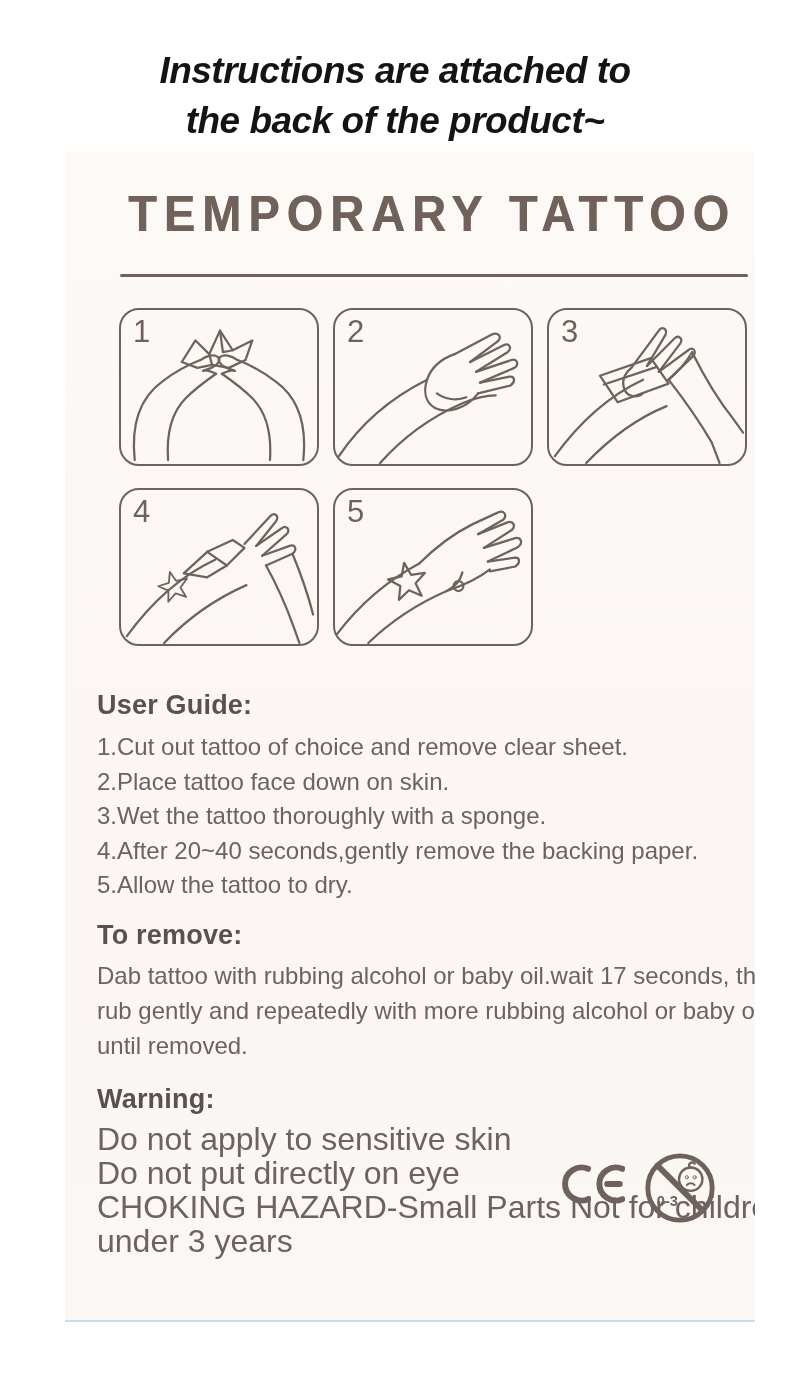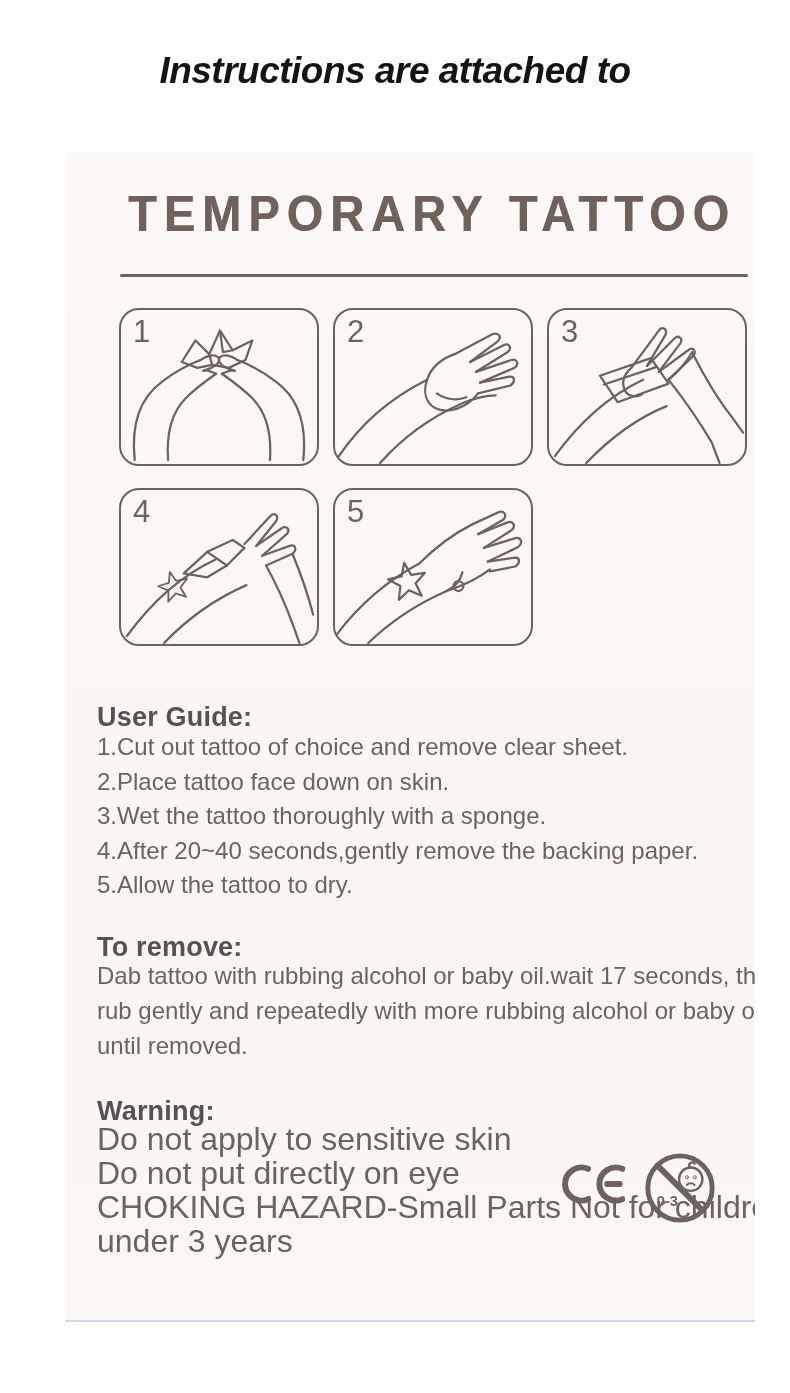--- a/index.html
+++ b/index.html
@@ -43,21 +43,21 @@
     stroke:#6f625d; stroke-width:2.3; fill:none;
     stroke-linecap:round; stroke-linejoin:round;
   }
   #panel-1 { left:54px;  top:156px; }
   #panel-2 { left:268px; top:156px; }
   #panel-3 { left:482px; top:156px; }
   #panel-4 { left:54px;  top:336px; }
   #panel-5 { left:268px; top:336px; }
   .section-heading {
     position:absolute; left:32px;
-    font-weight:700; font-size:27px; color:#585052; letter-spacing:0.2px;margin-top:12px;
+    font-weight:700; font-size:27px; color:#585052; letter-spacing:0.2px;
   }
   #user-guide-heading { top:538px; }
   #to-remove-heading  { top:768px; }
   #warning-heading    { top:932px; }
   .step-list {
     position:absolute; left:32px; top:578px; width:700px;
     font-size:24px; line-height:34.5px; color:#6c6163;
   }
   .to-remove-body {
     position:absolute; left:32px; top:806px; width:702px;
@@ -72,20 +72,21 @@
   .mark path, .mark line, .mark circle { stroke:#6f625d; fill:none; stroke-linecap:round; }
   .age-text { font-family:"Liberation Sans", sans-serif; font-weight:700; }
 </style>
 </head>
 <body>
 
 <div class="page">
 
   <div class="top-note">
     <div>Instructions are attached to</div>
+    <div>the back of the product~</div>
   </div>
 
   <div class="card">
 
     <div class="card-title">TEMPORARY TATTOO</div>
     <div class="title-rule"></div>
 
     <div class="panel" id="panel-1">
       <span class="panel-num">1</span>
       <svg class="ill" viewBox="0 0 200 155" aria-label="hands-peeling-clear-sheet">

